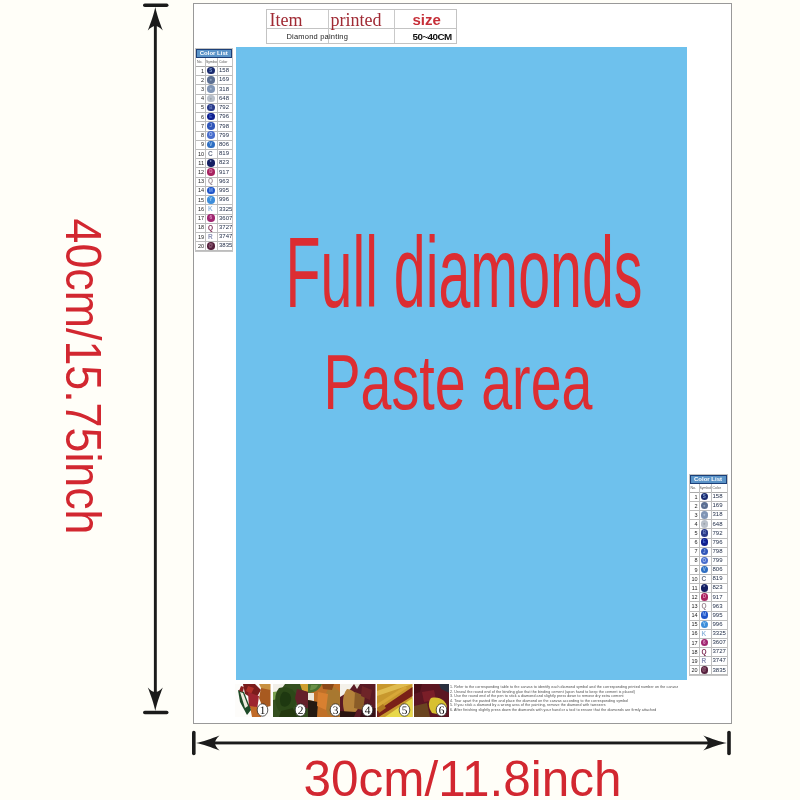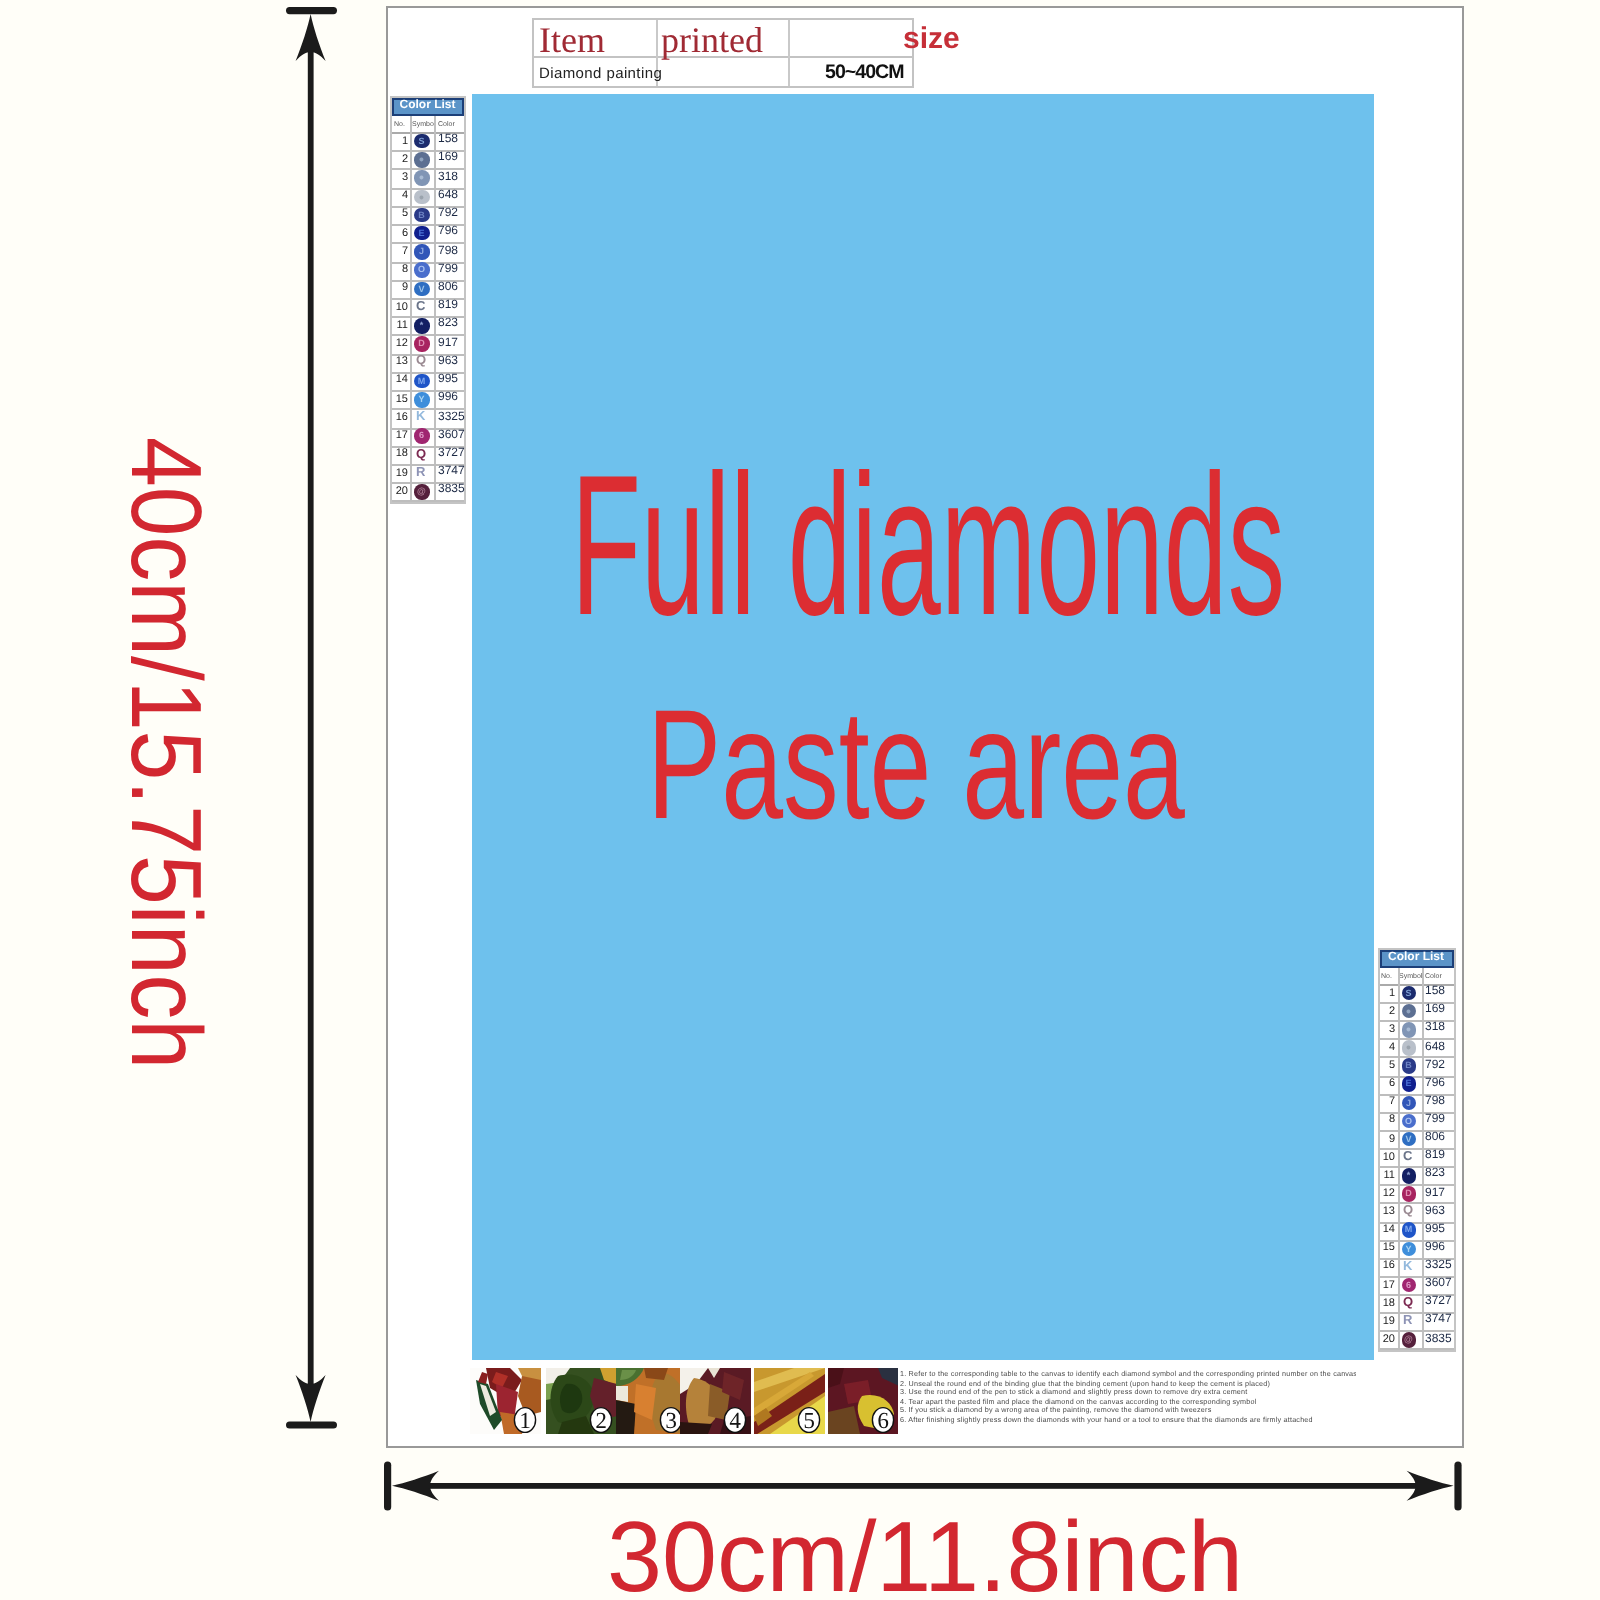--- a/index.html
+++ b/index.html
@@ -23,23 +23,23 @@
 
 <div style="position:absolute;left:265.5px;top:8.5px;width:189px;height:33.5px;background:#fff;border:1px solid #c3c3c3;">
   <div style="position:absolute;left:0;top:0;width:100%;height:18.5px;border-bottom:1px solid #c3c3c3;"></div>
   <div style="position:absolute;left:61px;top:0;width:1px;height:33.5px;background:#c9c9c9;"></div>
   <div style="position:absolute;left:127px;top:0;width:1px;height:33.5px;background:#c9c9c9;"></div>
 
   <span style="position:absolute;left:3px;top:0px;font-family:'Liberation Serif',serif;font-size:18px;color:#a02a34;">Item</span>
 
   <span style="position:absolute;left:64px;top:0px;font-family:'Liberation Serif',serif;font-size:18px;color:#a02a34;">printed</span>
 
-  <span style="position:absolute;left:146px;top:1px;font-weight:bold;font-size:15px;color:#c62f38;margin-left:39px;">size</span>
-
-  <span style="position:absolute;left:3px;top:22.5px;font-size:7.5px;color:#222;letter-spacing:0.2px;">Diamond painting</span>
+  <span style="position:absolute;left:146px;top:1px;font-weight:bold;font-size:15px;color:#c62f38;">size</span>
+
+  <span style="position:absolute;left:20px;top:22.5px;font-size:7.5px;color:#222;letter-spacing:0.2px;">Diamond painting</span>
 
   <span style="position:absolute;left:146px;top:21.8px;font-size:9.8px;letter-spacing:-0.5px;font-weight:bold;color:#111;">50~40CM</span>
 </div>
 
 <div style="position:absolute;left:196px;top:49px;width:35.5px;height:201.5px;background:#fff;outline:1px solid #c4c4c4;font-family:'Liberation Sans',sans-serif;">
 
 <div style="position:absolute;left:0;top:0;width:33.5px;height:7.0px;background:#5b94c8;border:1px solid #1c3f78;color:#fff;font-size:6px;font-weight:bold;text-align:center;line-height:7.0px;">Color List</div>
 
 <div style="position:absolute;left:0;top:9.0px;width:35.5px;height:8.0px;border-bottom:1px solid #aaa;color:#555;font-size:3.5px;">
       <span style="position:absolute;left:1px;top:2px;">No.</span>

